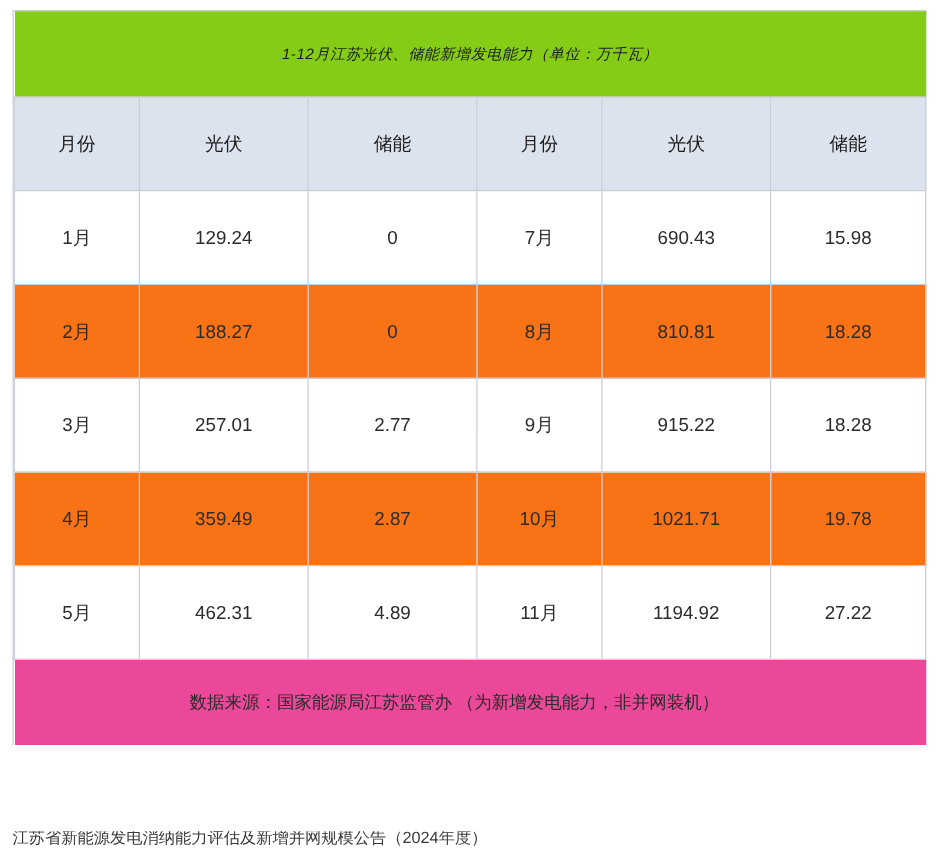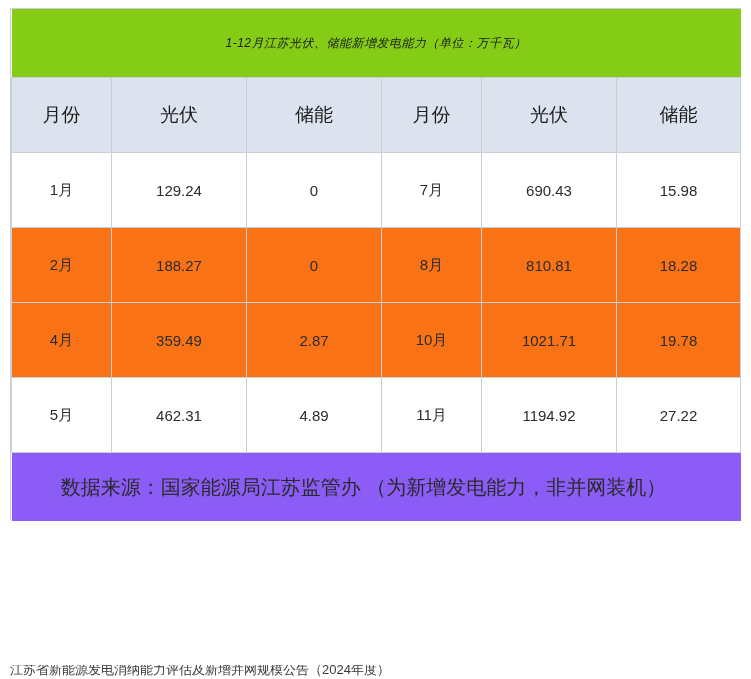--- a/index.html
+++ b/index.html
@@ -49,40 +49,40 @@
     letter-spacing: 0.5px;
     background: #84cc16;
     border-top: none !important;
     border-left: none !important;
     border-right: none !important;
     font-style: italic;
   }
   thead th {
     height: 72px;
     background: #dde3ee;
-    font-size: 19px;
+    font-size: 15px;
     font-weight: bold;
     color: #1b1b1b;
   }
   tbody td {
     height: 72px;
     font-size: 15px;
     color: #2c2c2c;
     margin-top: 36px;
   }
   tbody tr.odd td {
     background: #ffffff;
   }
   tbody tr.even td {
     background: #f97316;
   }
   tfoot td {
     height: 66px;
-    background: #8b5cf6;
-    font-size: 20px;
+    background: #ec4899;
+    font-size: 14px;
     color: #2a2a2a;
     text-align: right;
     padding-right: 26px;
     border-left: none !important;
     border-right: none !important;
     border-bottom: none !important;
   }
   
   .watermark {
     position: absolute;
@@ -210,20 +210,28 @@
           <td>15.98</td>
         </tr>
         <tr class="even">
           <td>2月</td>
           <td>188.27</td>
           <td>0</td>
           <td>8月</td>
           <td>810.81</td>
           <td>18.28</td>
         </tr>
+        <tr class="odd">
+          <td>3月</td>
+          <td>257.01</td>
+          <td>2.77</td>
+          <td>9月</td>
+          <td>915.22</td>
+          <td>18.28</td>
+        </tr>
         <tr class="even">
           <td>4月</td>
           <td>359.49</td>
           <td>2.87</td>
           <td>10月</td>
           <td>1021.71</td>
           <td>19.78</td>
         </tr>
         <tr class="odd">
           <td>5月</td>

